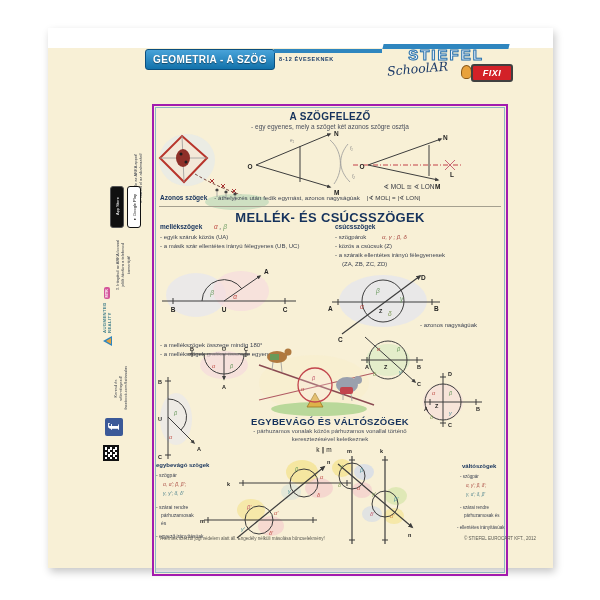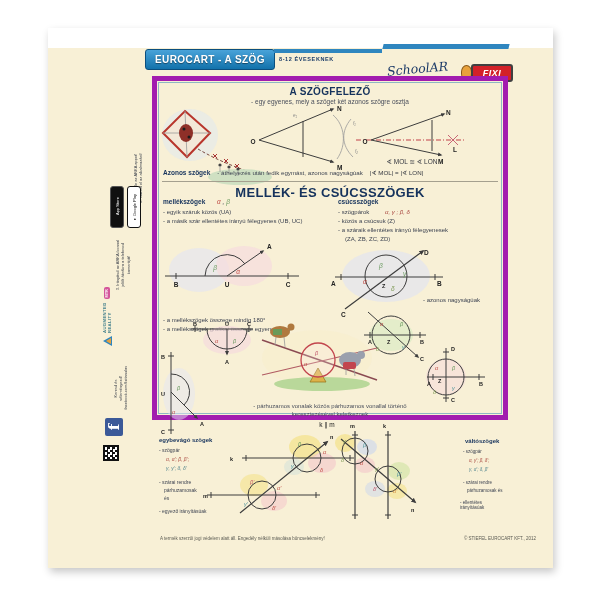--- a/index.html
+++ b/index.html
@@ -8,21 +8,21 @@
   .page-top{position:absolute;left:0;top:0;width:100%;height:20px;background:#ffffff}
   .banner{position:absolute;left:97px;top:21px;width:128px;height:19px;background:linear-gradient(#49a3d9,#1272ab);border:1px solid #0c4f7e;border-radius:3px;color:#fff;font-weight:bold;font-size:10px;display:flex;align-items:center;justify-content:center;letter-spacing:.4px;text-shadow:0 1px 1px rgba(0,0,0,.45)}
   .bluestrip{position:absolute;left:226px;top:21px;width:108px;height:4px;background:#2f86bf}
   .ages{position:absolute;left:231px;top:28px;font-size:5.5px;font-weight:bold;color:#20406b;letter-spacing:.6px}
   .brand{position:absolute;left:333px;top:13px;width:132px;height:40px}
   .brand-bar{position:absolute;left:2px;top:3px;width:126px;height:5px;background:#2f86bf;transform:skewX(-14deg)}
   .brand-name{position:absolute;left:0;top:5px;width:130px;text-align:center;font-size:15px;font-weight:bold;letter-spacing:2px;color:#eef4fb;-webkit-text-stroke:1px #2d74ad;text-shadow:0 0 1px #2d74ad}
   .brand-script{position:absolute;left:6px;top:20px;font-family:"DejaVu Serif",serif;font-style:italic;font-size:12.5px;color:#1c3a68;transform:rotate(-5deg)}
   .mascot{position:absolute;left:80px;top:24px;width:9px;height:12px;background:#e8a23c;border:1px solid #8a5a1a;border-radius:50% 50% 40% 40%}
   .fixi{position:absolute;left:90px;top:23px;width:38px;height:14px;background:#d32128;border:2px solid #404040;border-radius:3px;color:#fff;font-style:italic;font-weight:bold;font-size:9px;display:flex;align-items:center;justify-content:center;letter-spacing:.5px}
-  .cbox{position:absolute;left:104px;top:48px;width:356px;height:344px;border:5px solid #a21caf;box-shadow:inset 0 0 0 1px #f8f0d6, inset 0 0 0 2px #8db8c4;box-sizing:border-box}
+  .cbox{position:absolute;left:104px;top:76px;width:356px;height:472px;border:2px solid #a21caf;box-shadow:inset 0 0 0 1px #f8f0d6, inset 0 0 0 2px #8db8c4;box-sizing:border-box}
   .t-title{position:absolute;left:0;width:100%;text-align:center;font-size:10px;font-weight:bold;color:#15325c;letter-spacing:.3px}
   .t-sub{position:absolute;left:0;width:100%;text-align:center;font-size:6.5px;color:#4a4f5c}
   .t-b{position:absolute;font-size:6px;color:#3e4452}
   .t-c{position:absolute;font-size:5px;color:#3e4452}
   .t-c2{position:absolute;font-size:4.5px;color:#3e4452}
   .h7{position:absolute;font-size:6.5px;font-weight:bold;color:#15325c}
   .pairred{color:#a8463e}
   .pairteal{color:#53868f}
   .ga{color:#bf4a42}.gb{color:#67985c}
   .divider{position:absolute;left:5px;right:5px;border-top:1px solid #a5a08f}
@@ -56,25 +56,26 @@
   .ln{stroke:#3d3d3d;stroke-width:1;fill:none}
   .ln2{stroke:#3d3d3d;stroke-width:1.2;fill:none}
   .thin{stroke:#999;stroke-width:.8;fill:none}
 </style>
 </head>
 <body>
 
 <div class="page">
   <div class="page-top"></div>
 
-  <div class="banner">EUROCART - A SZÖG</div>
+  <div class="banner">GEOMETRIA - A SZÖG</div>
   <div class="bluestrip"></div>
   <div class="ages">8-12 ÉVESEKNEK</div>
   <div class="brand">
     <div class="brand-bar"></div>
+    <div class="brand-name">STIEFEL</div>
     <div class="brand-script">SchoolAR</div>
     <div class="mascot"></div>
     <div class="fixi">FIXI</div>
   </div>
 
   <div class="sb-steps rot" style="left:58px;top:144px;width:64px;height:12px">
     <span>1. Töltsd le az ARKA appot!</span>
     <span>2. Indítsd el az alkalmazást!</span>
   </div>
   <div class="badgewrap rot" style="left:56px;top:162px;width:44px;height:32px">
@@ -317,20 +318,21 @@
       <text x="2" y="48" class="pt6">A</text>
       <text x="54" y="48" class="pt6">B</text>
       <text x="26" y="64" class="pt6">C</text>
       <text x="13" y="45" class="pt6">Z</text>
       <text x="10" y="32" class="gk5 fa">α</text>
       <text x="27" y="32" class="gk5 fb">β</text>
       <text x="27" y="52" class="gk5 fg">γ</text>
       <text x="8" y="56" class="gk5 fd">δ</text>
     </svg>
 
+    <div class="t-title" style="top:310px;font-size:9.5px">EGYBEVÁGÓ ÉS VÁLTÓSZÖGEK</div>
     <div class="t-sub" style="top:322px;font-size:6px">- párhuzamos vonalak közös párhuzamos vonallal történő</div>
     <div class="t-sub" style="top:330px;font-size:6px">keresztezésével keletkeznek</div>
     <div class="t-b" style="left:140px;top:340px;width:60px;text-align:center;font-size:6.5px;color:#222">k ∥ m</div>
 
     <div class="h7" style="left:2px;top:356px;font-size:6px">egybevágó szögek</div>
     <div class="t-c" style="left:2px;top:366px">- szögpár</div>
     <div class="t-c pairred" style="left:9px;top:375px;font-style:italic">α, α′; β, β′;</div>
     <div class="t-c pairteal" style="left:9px;top:384px;font-style:italic">γ, γ′; δ, δ′</div>
     <div class="t-c" style="left:2px;top:398px">- szárai rendre</div>
     <div class="t-c" style="left:7px;top:406px">párhuzamosak</div>

